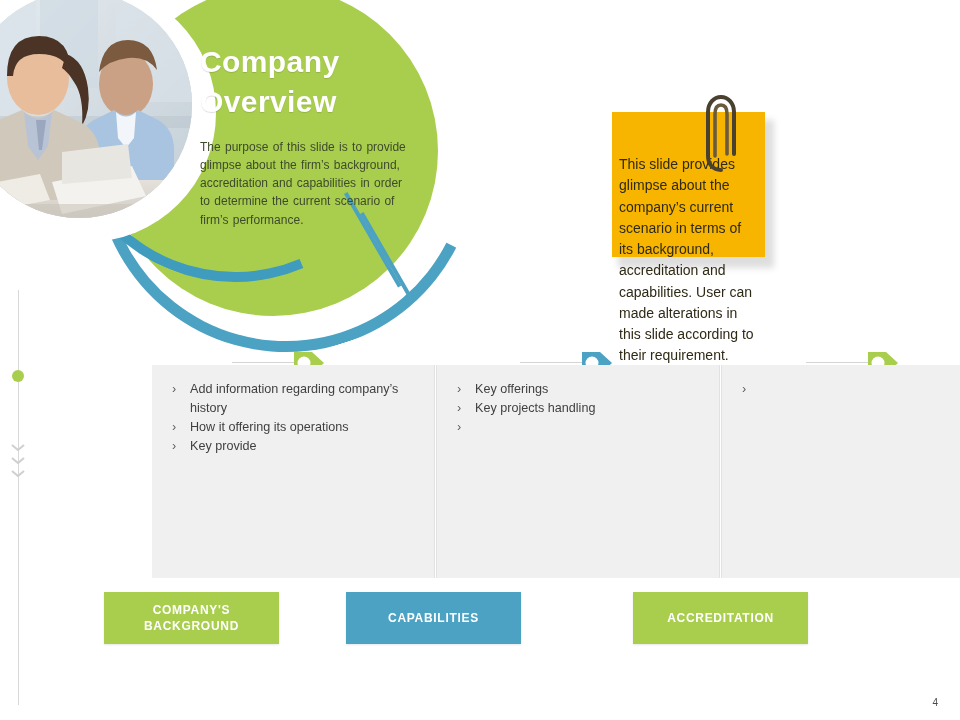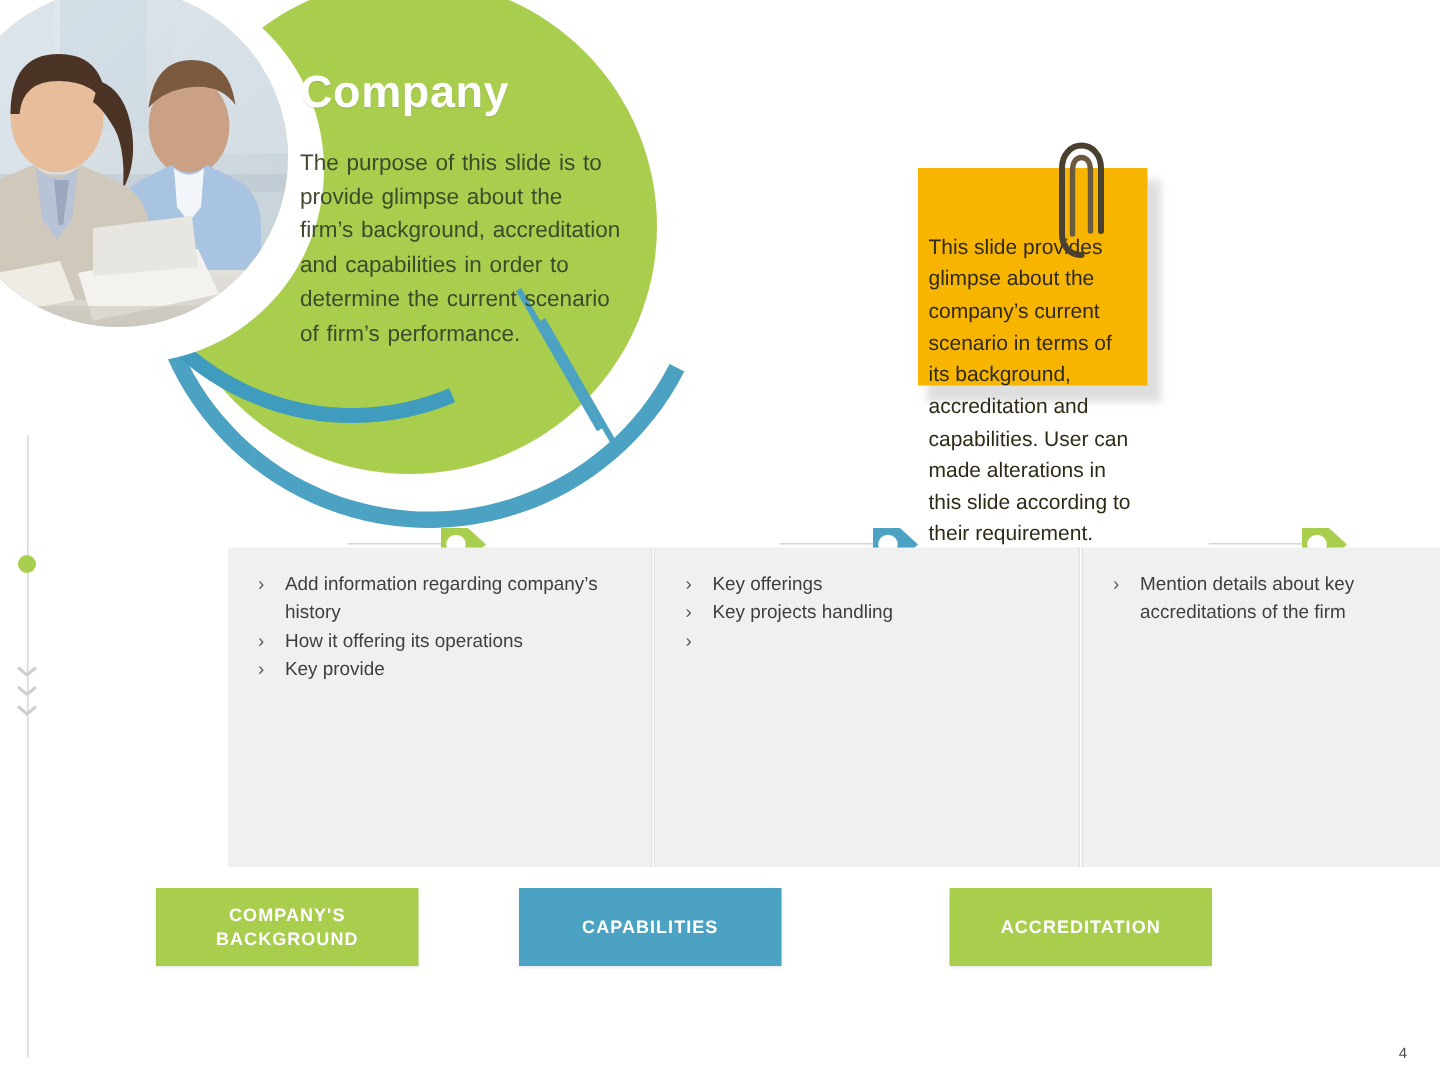--- a/index.html
+++ b/index.html
@@ -67,21 +67,21 @@
   .photo-circle svg{display:block;}
 
   .hero-text{position:absolute;left:200px;top:14px;width:215px;}
   .hero-title{
     font-size:30px;font-weight:bold;color:#ffffff;
     line-height:1.33;letter-spacing:.4px;
     text-shadow:0 1px 1px rgba(0,0,0,.13);
   }
   .hero-desc{
     margin-top:16px;
-    font-size:15px;line-height:1.52;color:#3d4a2b;
+    font-size:12px;line-height:1.52;color:#3d4a2b;
     word-spacing:1px;
   }
 
   
   #sticky-wrap{position:absolute;left:612px;top:112px;width:160px;height:152px;}
   .sticky-shadow{
     position:absolute;left:6px;top:8px;width:156px;height:148px;
     background:rgba(0,0,0,.13);filter:blur(3px);
   }
   .sticky{
@@ -202,20 +202,21 @@
         <path d="M86 190 l80 -16 14 30 -84 18z" fill="#f4f2ee"></path>
         <path d="M0 196 l74 -14 10 26 -84 16z" fill="#efece6"></path>
         <path d="M96 160 l66 -8 4 34 -70 6z" fill="#e8e6e1"></path>
         <rect x="0" y="212" width="226" height="14" fill="#c9c3b8" opacity=".55"></rect>
       </svg>
     </div>
 
     <div class="hero-text">
       <div class="hero-title">
         <div>Company</div>
+        <div>Overview</div>
       </div>
       <div class="hero-desc">The purpose of this slide is to provide glimpse about the firm’s background, accreditation and capabilities in order to determine the current scenario of firm’s performance.</div>
     </div>
   </div>
 
   <div id="sticky-wrap">
     <div class="sticky-shadow"></div>
     <div class="sticky"></div>
     <div class="sticky-text">This slide provides glimpse about the company’s current scenario in terms of its background, accreditation and capabilities. User can made alterations in this slide according to their requirement.</div>
     <div class="paperclip">
@@ -302,21 +303,20 @@
         </div>
       </div>
     </div>
     <div class="panel-sep-shadow" style="left:567px;"></div>
     <div class="panel-sep" style="left:568px;"></div>
 
     <div class="panel" style="left:570px;width:238px;">
       <div class="bullets">
         <div class="bullet">
           <span class="chevmark">›</span>
-          <span>Mention details about key accreditations of the firm</span>
         </div>
       </div>
     </div>
   </div>
 
   <div class="label-btn" style="left:60px;top:592px;width:175px;background:#a9ce4e;margin-left:44px;">
     <span>COMPANY'S BACKGROUND</span>
   </div>
   <div class="label-btn" style="left:633px;top:592px;width:175px;background:#a9ce4e;">
     <span>ACCREDITATION</span>

